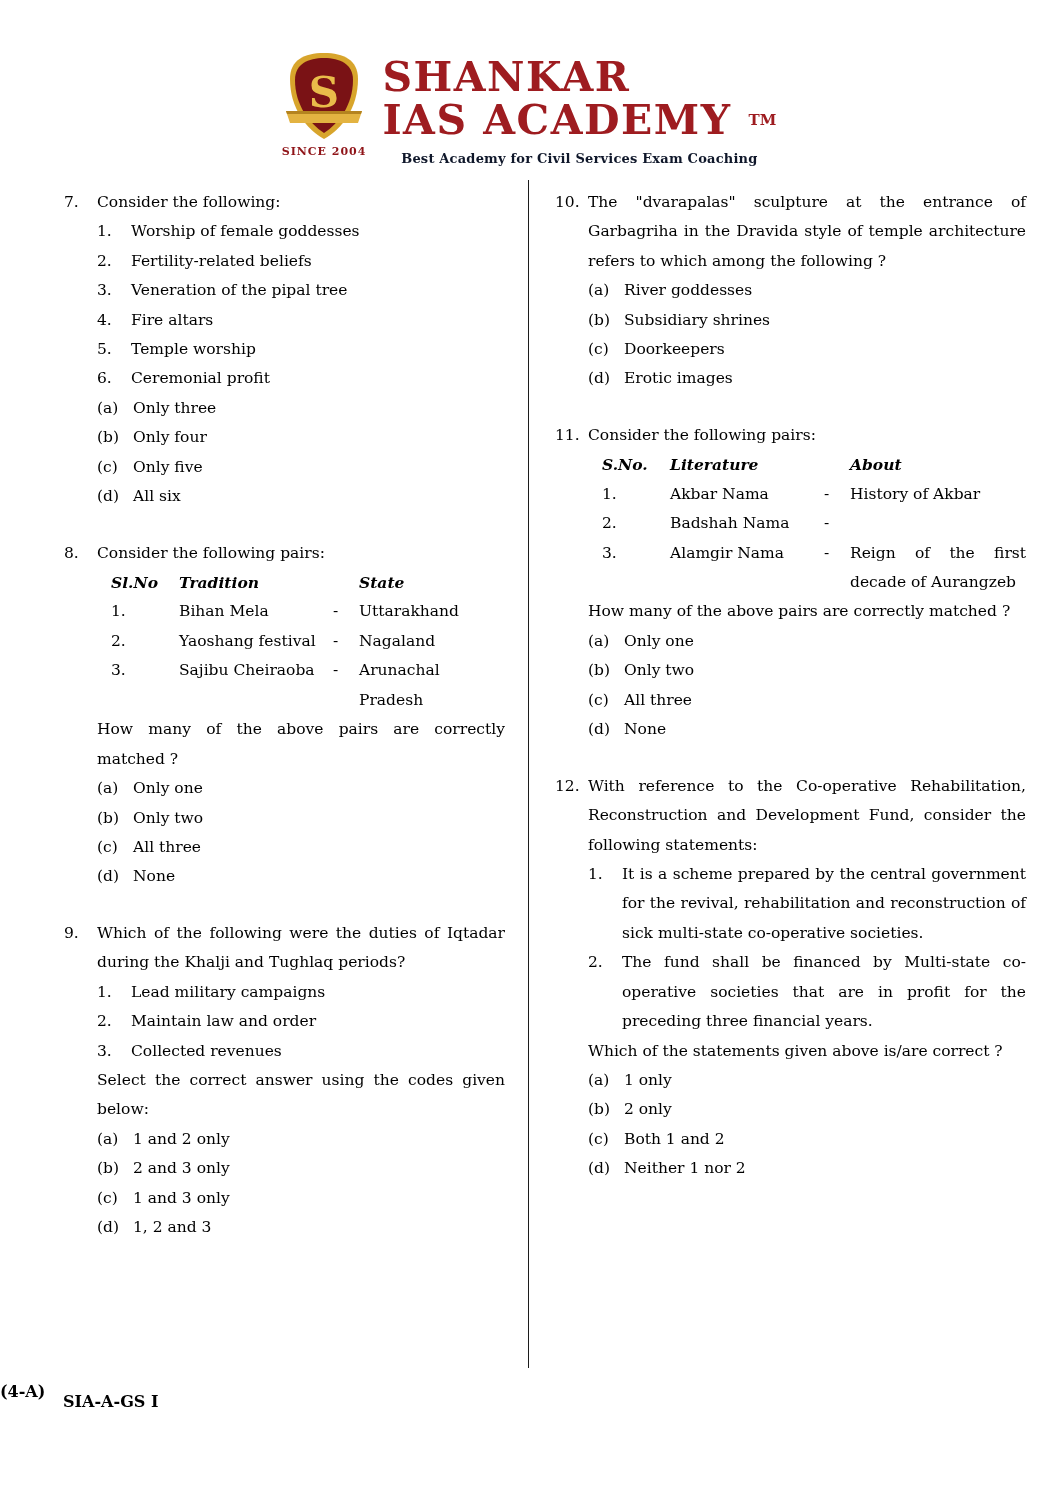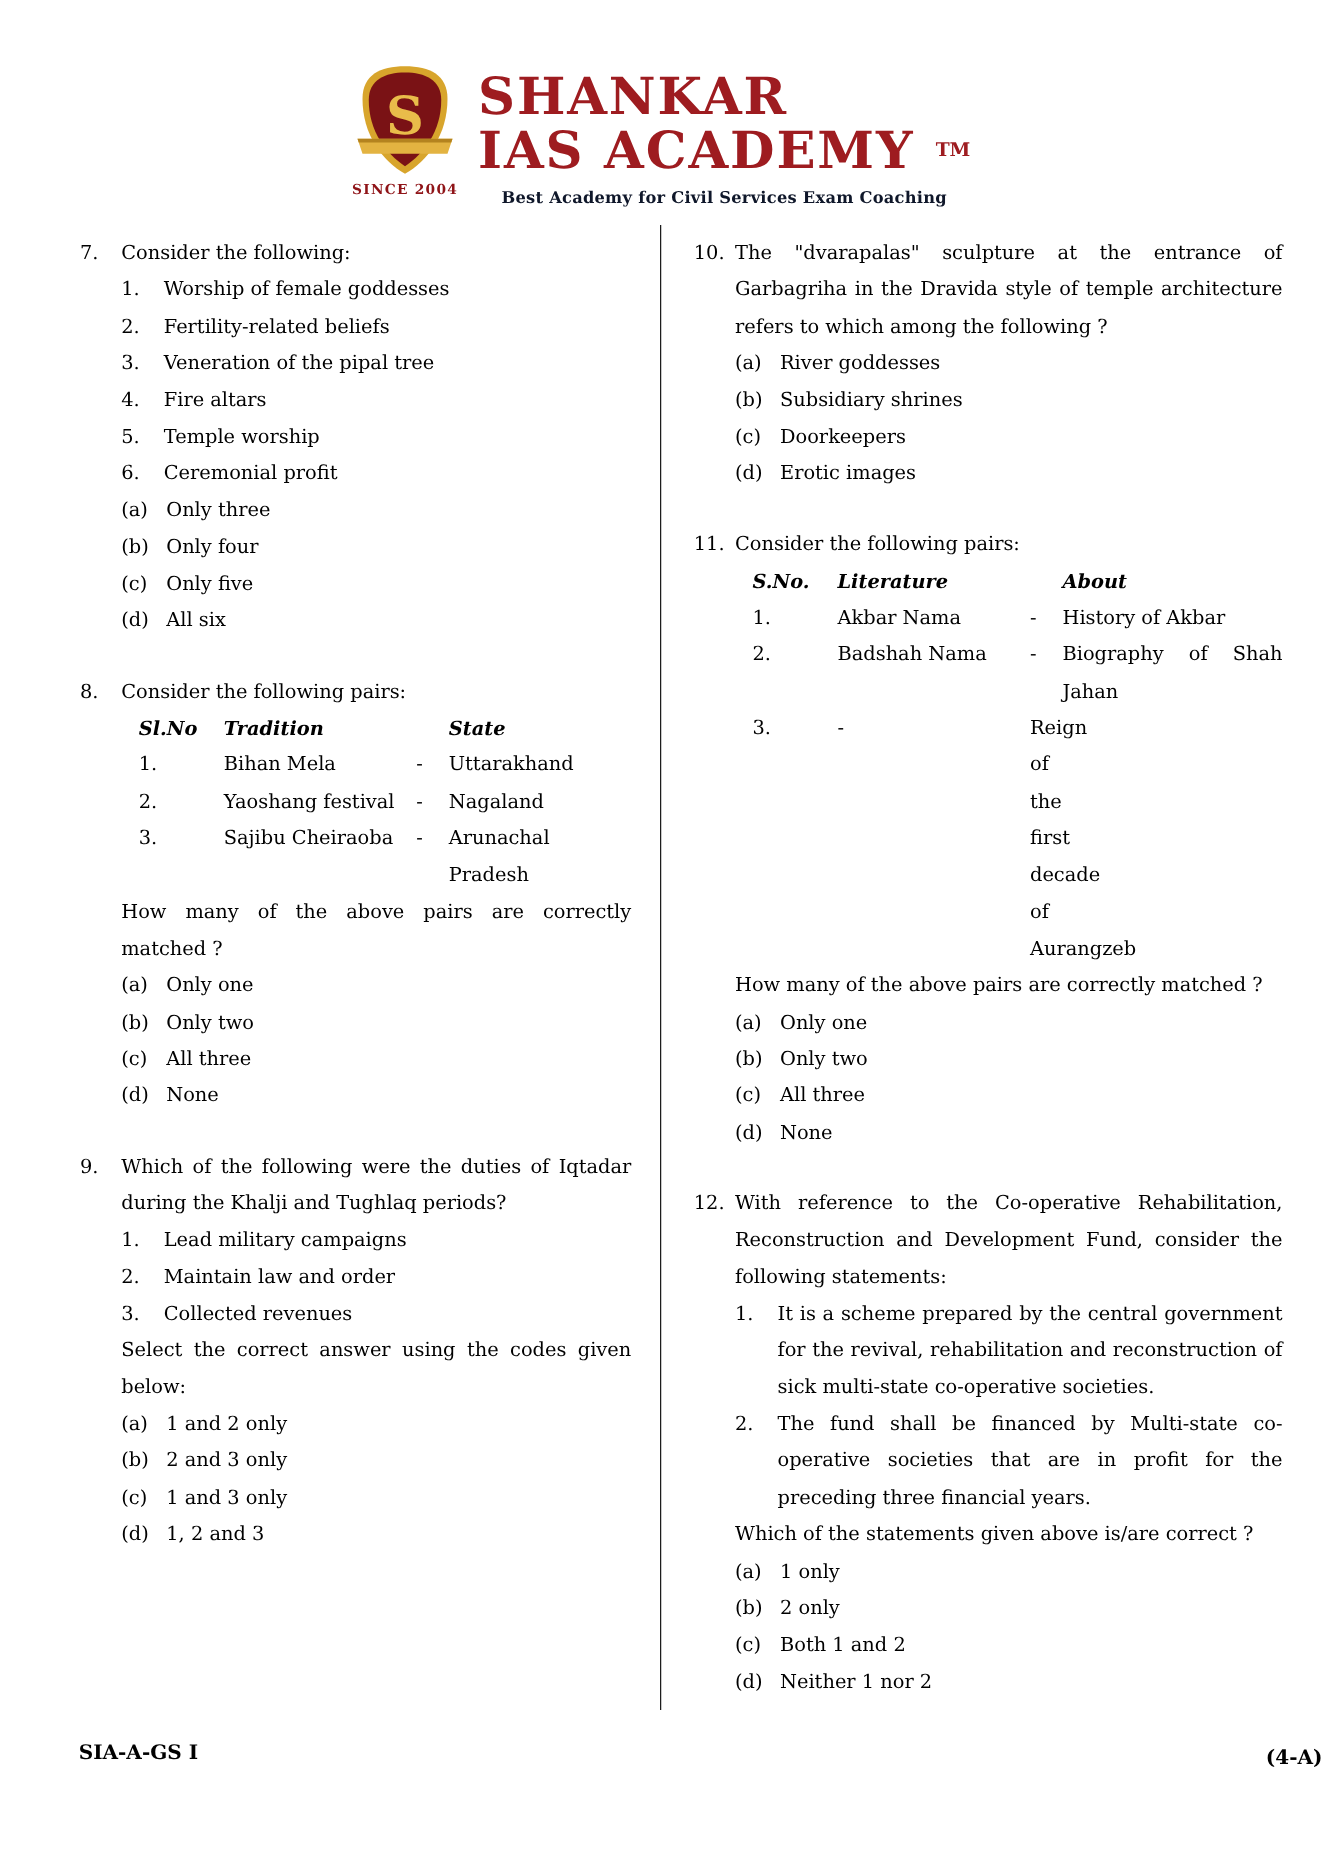--- a/index.html
+++ b/index.html
@@ -38,21 +38,21 @@
   .opt-t { flex:1; }
 
   
   .pairs { margin-left:14px; }
   .pairs-row { display:grid; grid-template-columns:68px 154px 26px 1fr; }
   .pairs-head { font-weight:bold; font-style:italic; }
   .pc2 { padding-right:6px; }
   .pc4 { text-align:justify; }
 
   
-  .footer-page { position:absolute; left:0; right:0; bottom:76px; text-align:right; font-weight:bold; font-size:16px; }
+  .footer-page { position:absolute; left:0; right:0; bottom:90px; text-align:left; font-weight:bold; font-size:16px; }
   .footer-code { position:absolute; left:63px; bottom:80px; font-weight:bold; font-size:16px; }
 </style>
 </head>
 <body>
 
 <div class="page">
 
   <div class="header">
     <div class="logo-col">
       <svg width="78" height="88" viewBox="0 0 78 88" aria-hidden="true">
@@ -253,24 +253,24 @@
               <div class="pairs-row">
                 <span class="pc1">1.</span>
                 <span class="pc2">Akbar Nama</span>
                 <span class="pc3">-</span>
                 <span class="pc4">History of Akbar</span>
               </div>
               <div class="pairs-row">
                 <span class="pc1">2.</span>
                 <span class="pc2">Badshah Nama</span>
                 <span class="pc3">-</span>
-                <span class="pc4">Biography of Shah Jahan</span>
               </div>
               <div class="pairs-row">
                 <span class="pc1">3.</span>
+                <span class="pc2">Alamgir Nama</span>
                 <span class="pc3">-</span>
                 <span class="pc4">Reign of the first decade of Aurangzeb</span>
               </div>
             </div>
             <p class="q-para">How many of the above pairs are correctly matched ?</p>
             <div class="options">
               <div class="option">
                 <span class="opt-l">(a)</span>
                 <span class="opt-t">Only one</span>
               </div>

